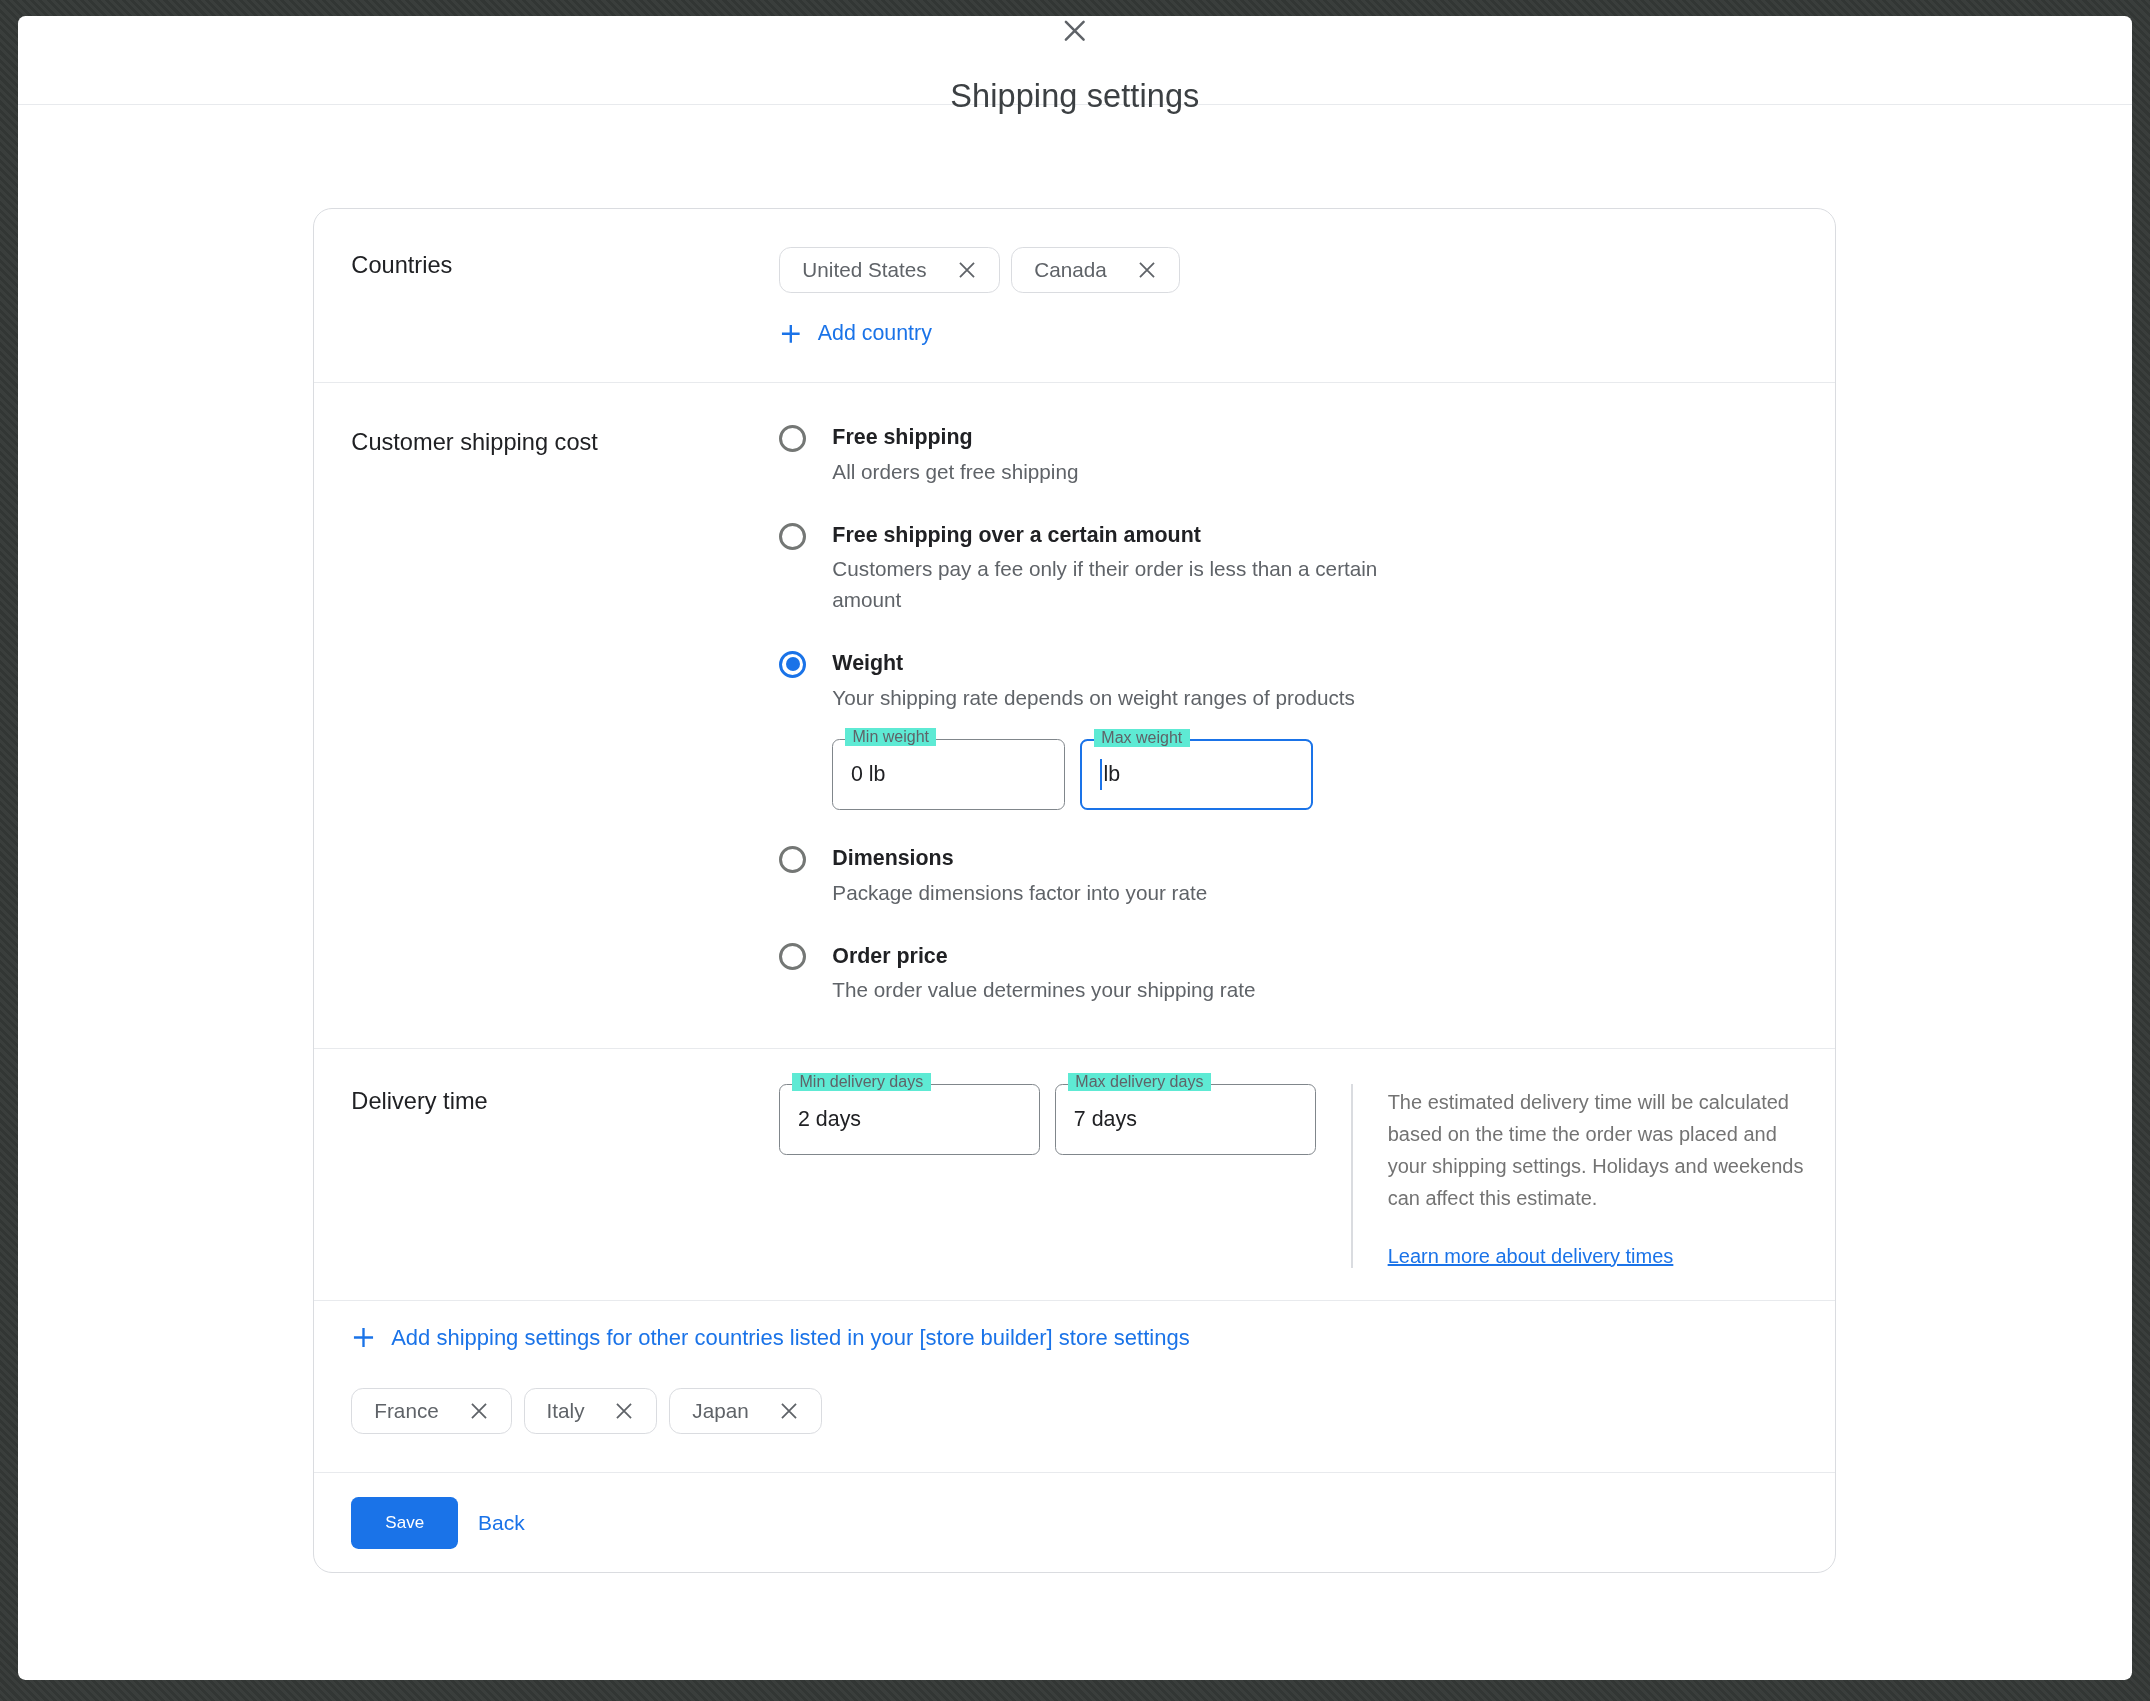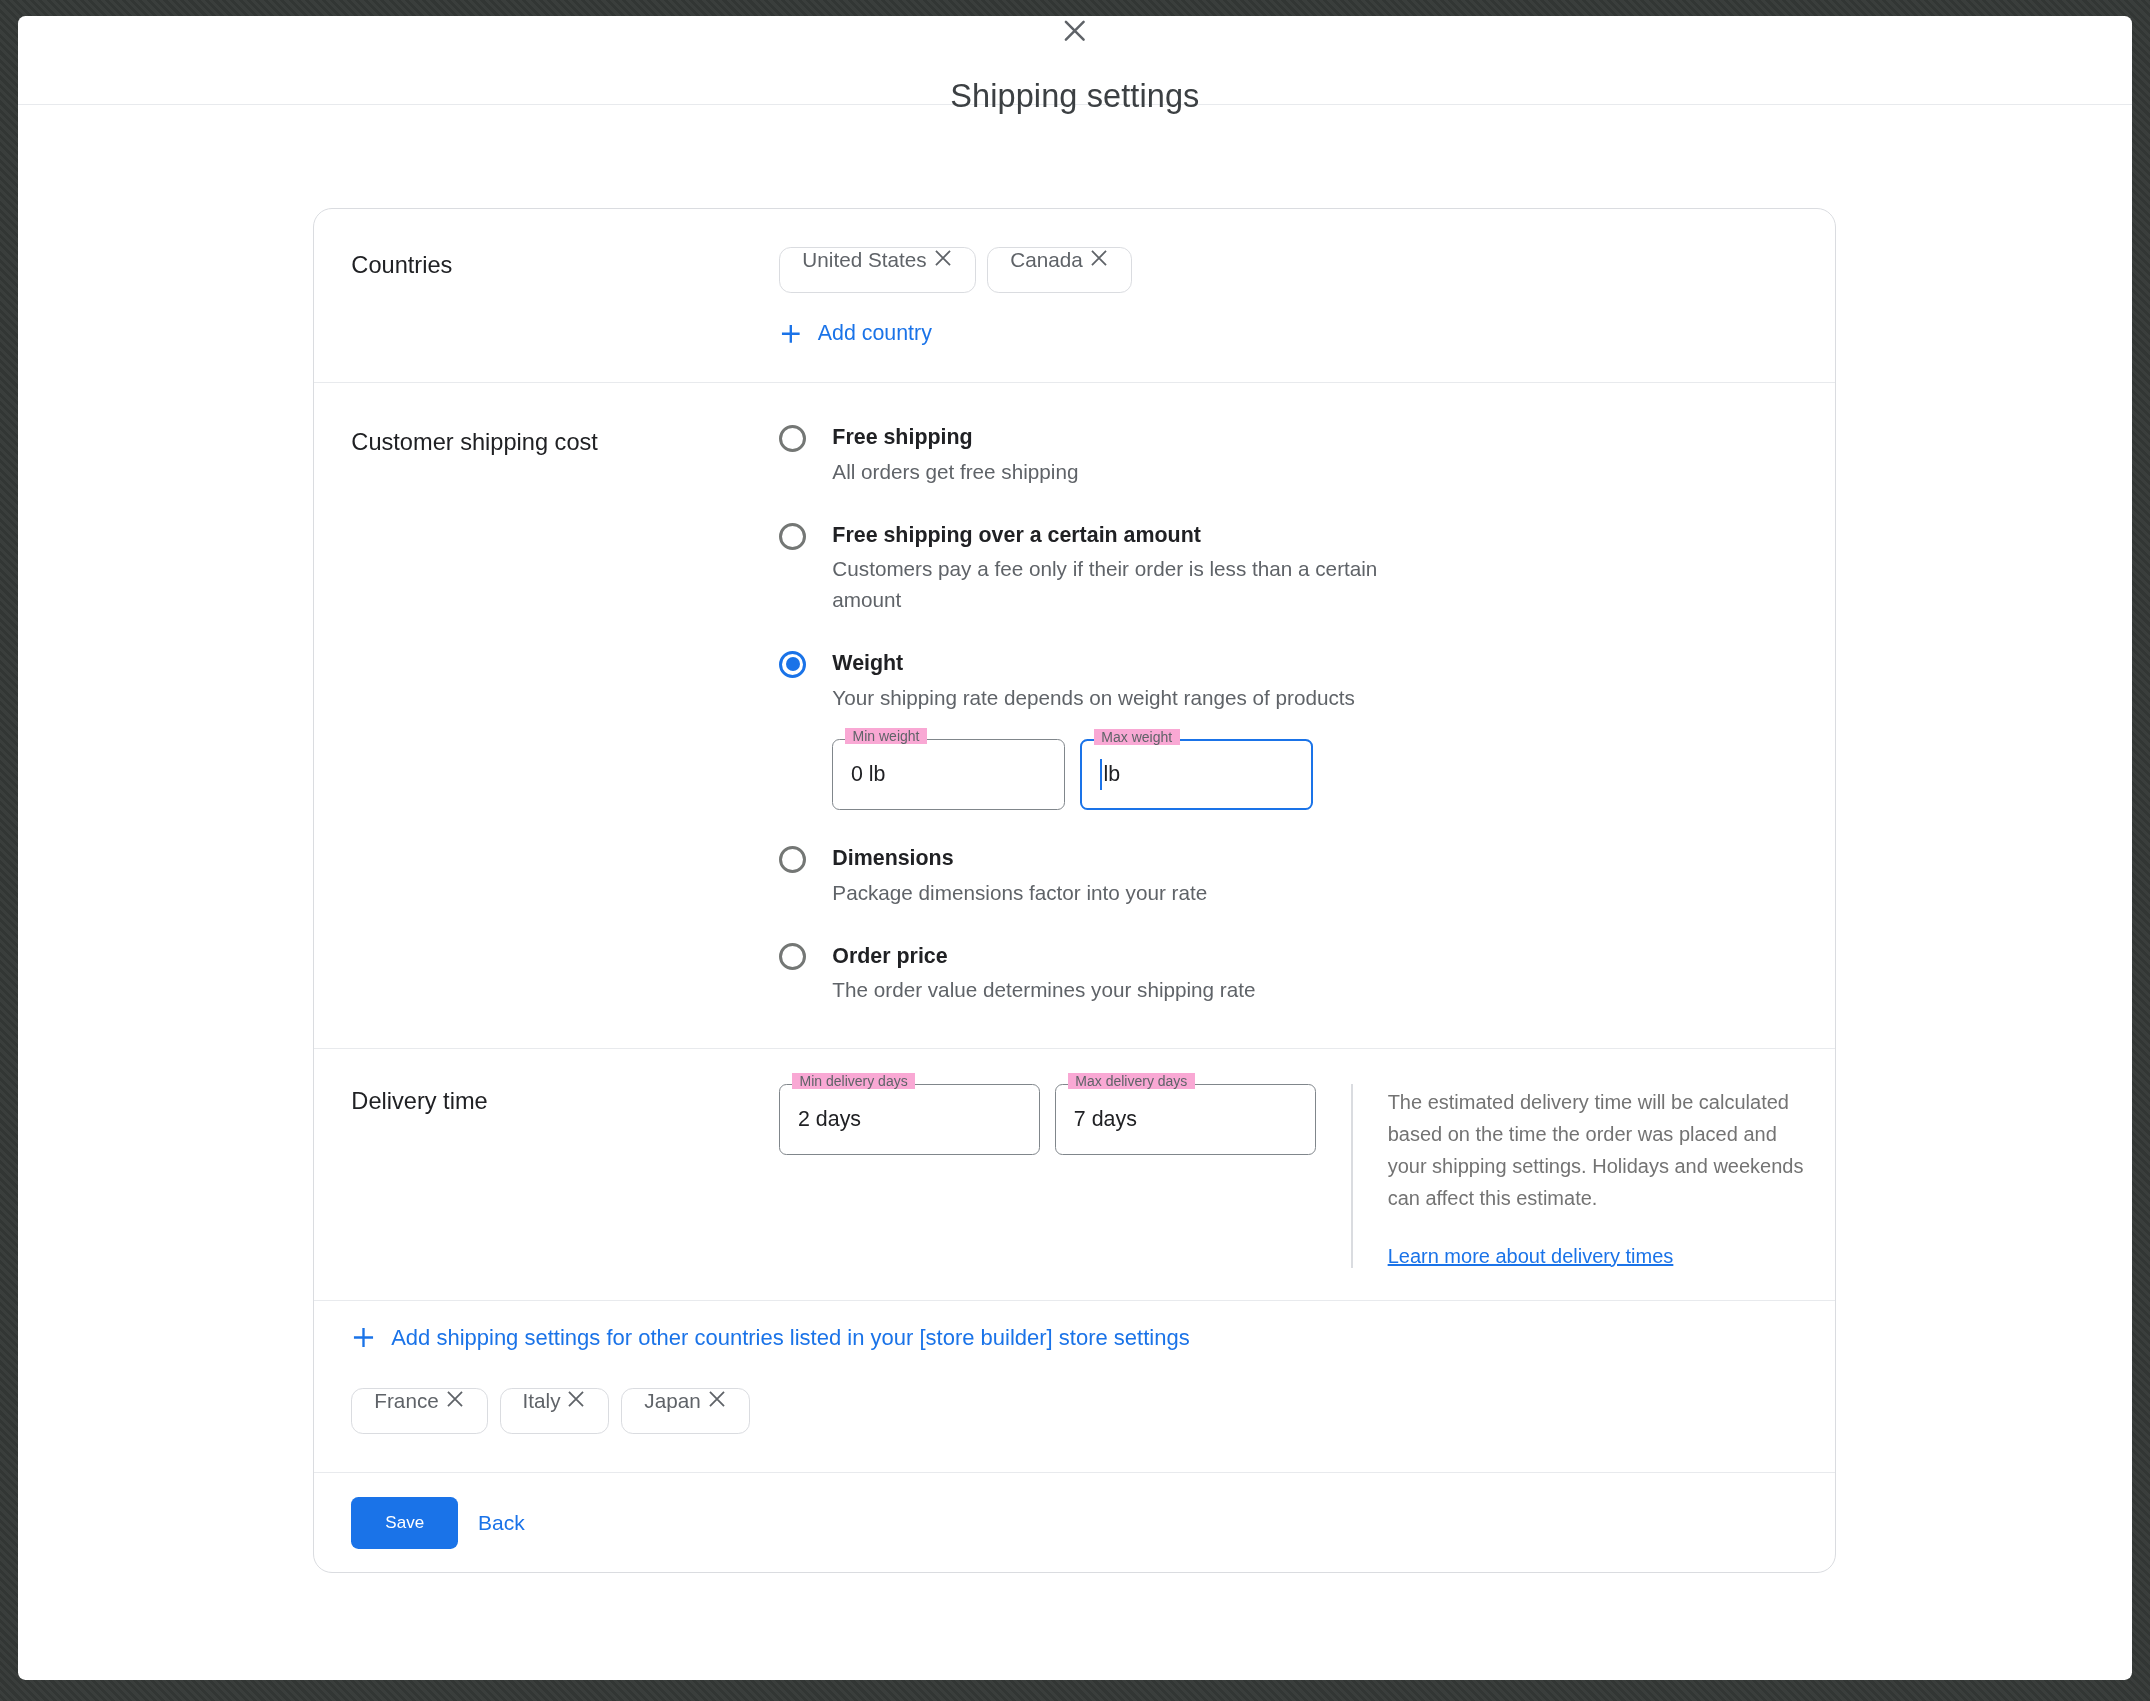--- a/index.html
+++ b/index.html
@@ -30,21 +30,21 @@
     border:1.5px solid #dadce0; border-radius:19px; background:#fff;
   }
   .section {
     display:grid; grid-template-columns:428px 1fr;
     padding:38px 37px 34px 37px; border-bottom:1.5px solid #e8eaed;
   }
   .section-label { font-size:23.6px; color:#202124; padding-top:4.4px; }
   
   .chips-row { display:flex; gap:11.8px; }
   .chip {
-    height:46px; display:inline-flex; gap:6px;
+    height:46px; display:inline-flex; align-items:center; gap:30px;
     padding:0 22px; border:1.5px solid #dadce0; border-radius:11.8px;
     font-size:20.7px; color:#5f6368; background:#fff; cursor:default;
   }
   .chip-x { display:flex; color:#5f6368; cursor:pointer; }
   
   .add-link {
     display:inline-flex; align-items:center; gap:14.8px;
     color:#1a73e8; font-size:21.4px; cursor:pointer; margin-top:28px;
   }
   .add-link.big { margin-top:0; font-size:22px; }
@@ -66,22 +66,22 @@
   
   .fields-row { display:flex; gap:14.8px; margin-top:26.6px; }
   .field {
     position:relative; width:233px; height:71px;
     border:1.5px solid #80868b; border-radius:7.4px; background:#fff;
     display:flex; align-items:center; padding:0 17.7px; cursor:text;
   }
   .field.wide { width:261px; }
   .field.focused { border:2.2px solid #1a73e8; }
   .field-label {
-    position:absolute; top:-11.8px; left:11.8px; background:#f9a8d4;
-    padding:0 7.4px; font-size:14px; color:#5f6368; white-space:nowrap;text-align:center;
+    position:absolute; top:-11.8px; left:11.8px; background:#5eead4;
+    padding:0 7.4px; font-size:16px; color:#5f6368; white-space:nowrap;text-align:center;
   }
   .field-value { font-size:21.4px; color:#202124; display:flex; align-items:center; }
   .caret { width:2.2px; height:31px; background:#1a73e8; margin-right:1.5px; }
   
   .delivery-content { display:flex; align-items:stretch; }
   .delivery-fields { display:flex; gap:14.8px; flex:none; }
   .vdivider { width:1.5px; background:#dadce0; margin:0 35px; }
   .note-block { width:417px; padding-top:1.5px; }
   .note-text { font-size:20px; line-height:32px; color:#737373; }
   .note-link { display:inline-block; margin-top:31px; font-size:20px; color:#1a73e8; text-decoration:underline; cursor:pointer; }

